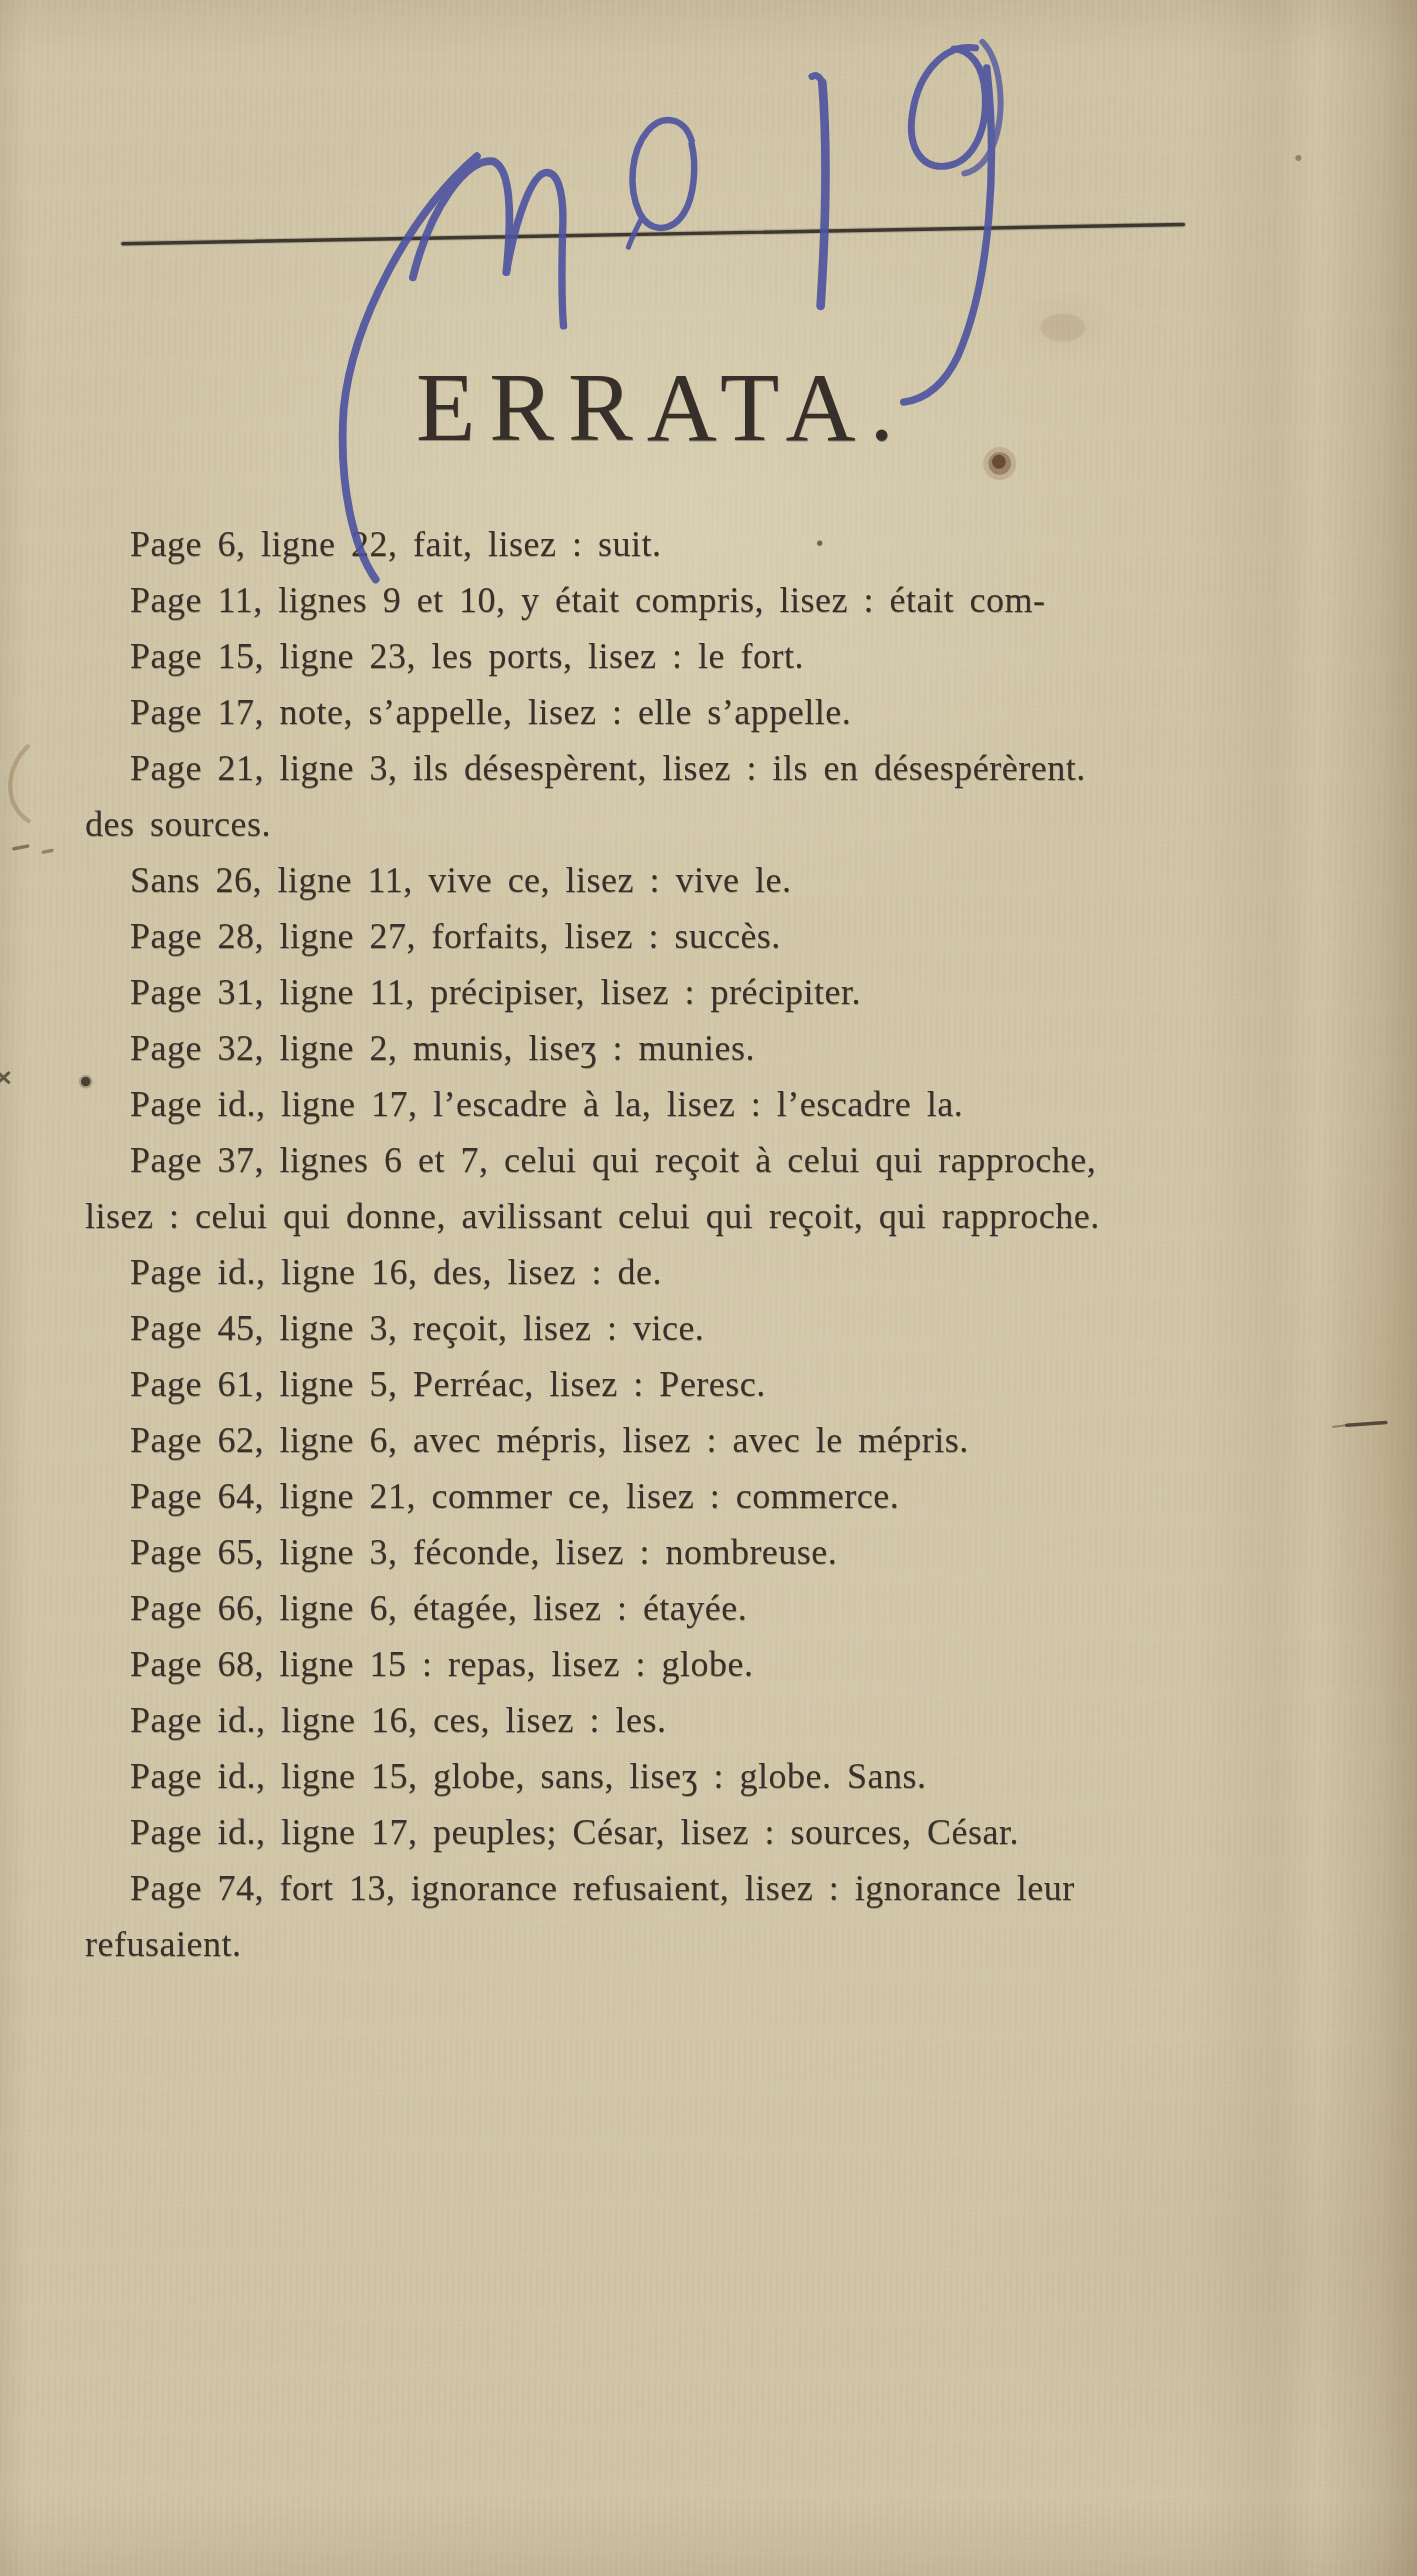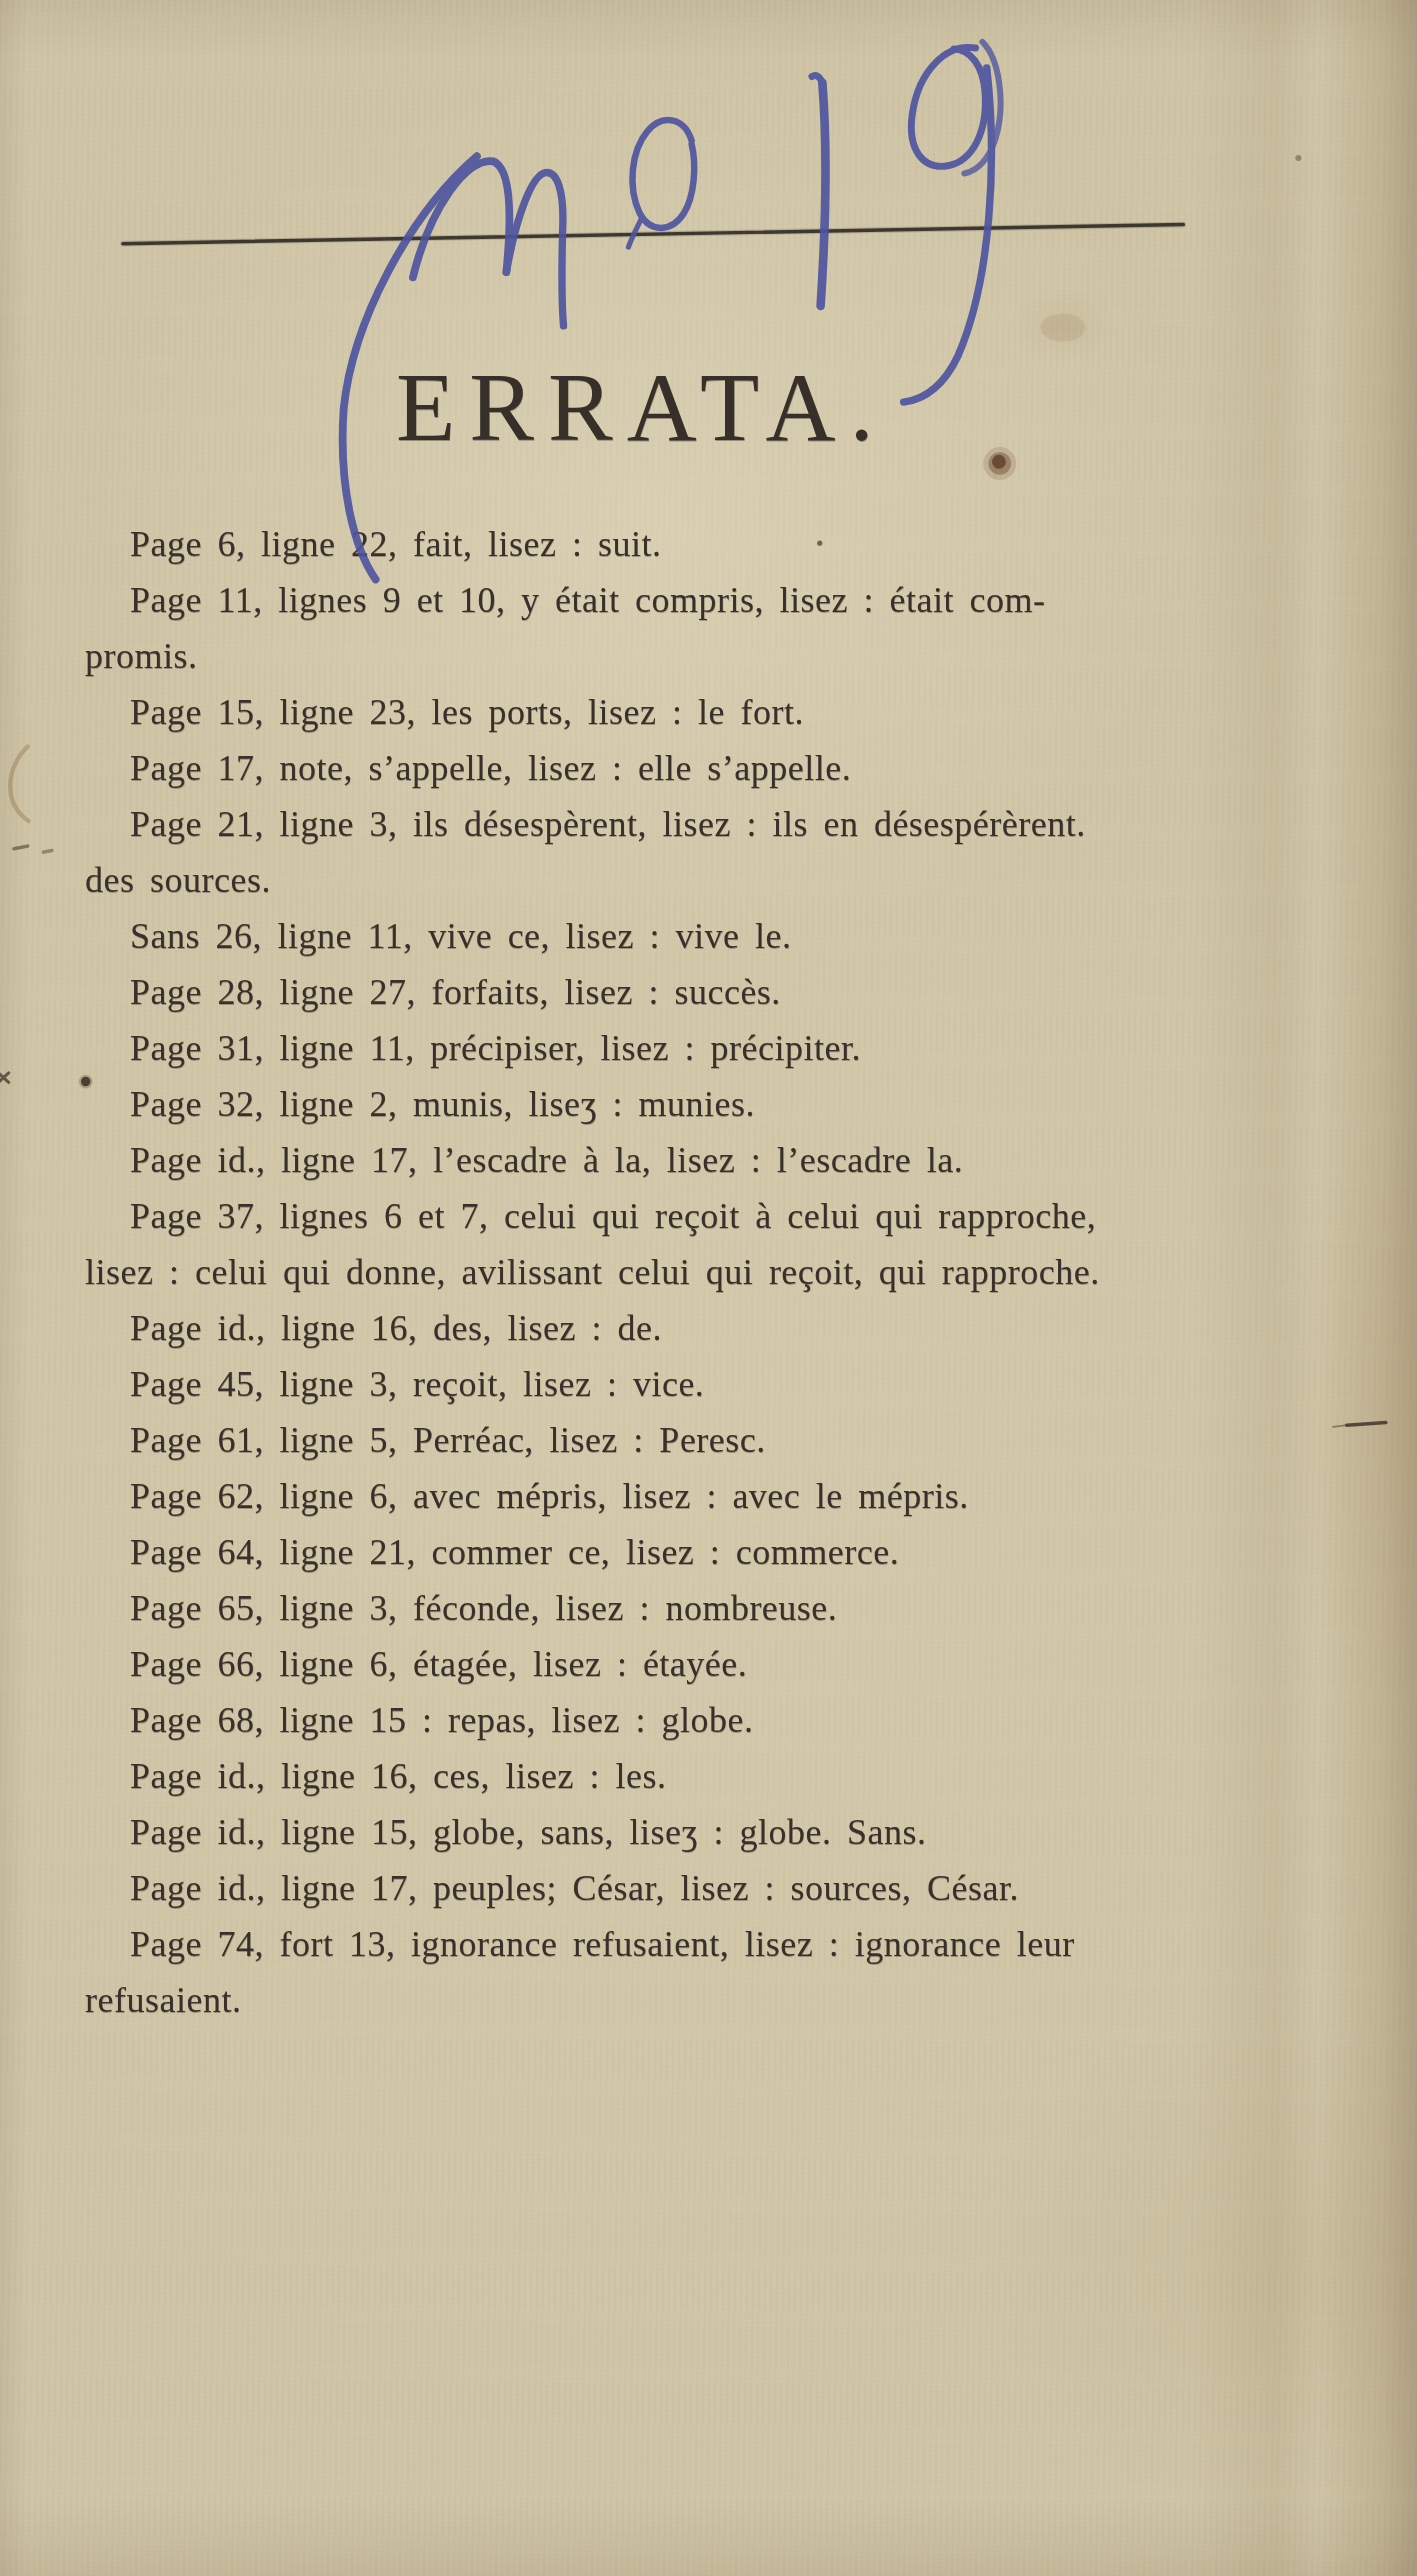--- a/index.html
+++ b/index.html
@@ -19,21 +19,21 @@
       linear-gradient(to bottom, rgba(120,100,70,.11), rgba(120,100,70,0) 2.2%),
       linear-gradient(to top, rgba(118,96,64,.13), rgba(118,96,64,0) 3%),
       linear-gradient(to right, rgba(0,0,0,0) 84%, rgba(130,108,75,.10) 90%, rgba(130,108,75,0) 93%, rgba(120,95,60,.17) 97.5%, rgba(100,78,48,.30) 100%),
       repeating-linear-gradient(91deg, rgba(124,108,78,.045) 0 1.7px, rgba(0,0,0,0) 1.7px 6px),
       repeating-linear-gradient(1.2deg, rgba(243,236,212,.05) 0 0.9px, rgba(0,0,0,0) 0.9px 4.3px);
     font-family:"Liberation Serif","DejaVu Serif",serif;
     color:#38302a;
   }
   #title{
     position:absolute;
-    left:396px;top:359px;
+    left:416px;top:359px;
     height:97px;line-height:97px;
     font-size:97px;
     letter-spacing:14px;
     white-space:nowrap;
     color:#37302a;
     text-shadow:0.5px 0.7px 0.6px rgba(52,42,32,.38);
   }
   #errata-list{
     position:absolute;
     left:85px;top:516px;
@@ -54,21 +54,20 @@
 </head>
 <body>
 
 <div id="page">
 
   <div id="title">ERRATA.</div>
 
   <div id="errata-list">
       <div class="tl ind"><span>Page 6, ligne 22, fait, </span><span class="it">lisez</span><span> : suit.</span></div>
       <div class="tl ind"><span>Page 11, lignes 9 et 10, y était compris, </span><span class="it">lisez</span><span> : était com-</span></div>
-      <div class="tl"><span>promis.</span></div>
       <div class="tl ind"><span>Page 15, ligne 23, les ports, </span><span class="it">lisez</span><span> : le fort.</span></div>
       <div class="tl ind"><span>Page 17, note, s’appelle, </span><span class="it">lisez</span><span> : elle s’appelle.</span></div>
       <div class="tl ind"><span>Page 21, ligne 3, ils désespèrent, </span><span class="it">lisez</span><span> : ils en désespérèrent.</span></div>
       <div class="tl"><span>des sources.</span></div>
       <div class="tl ind"><span>Sans 26, ligne 11, vive ce, </span><span class="it">lisez</span><span> : vive le.</span></div>
       <div class="tl ind"><span>Page 28, ligne 27, forfaits, </span><span class="it">lisez</span><span> : succès.</span></div>
       <div class="tl ind"><span>Page 31, ligne 11, précipiser, </span><span class="it">lisez</span><span> : précipiter.</span></div>
       <div class="tl ind"><span>Page 32, ligne 2, munis, </span><span class="it">liseʒ</span><span> : munies.</span></div>
       <div class="tl ind"><span>Page </span><span class="it">id.</span><span>, ligne 17, l’escadre à la, </span><span class="it">lisez</span><span> : l’escadre la.</span></div>
       <div class="tl ind"><span>Page 37, lignes 6 et 7, celui qui reçoit à celui qui rapproche,</span></div>

